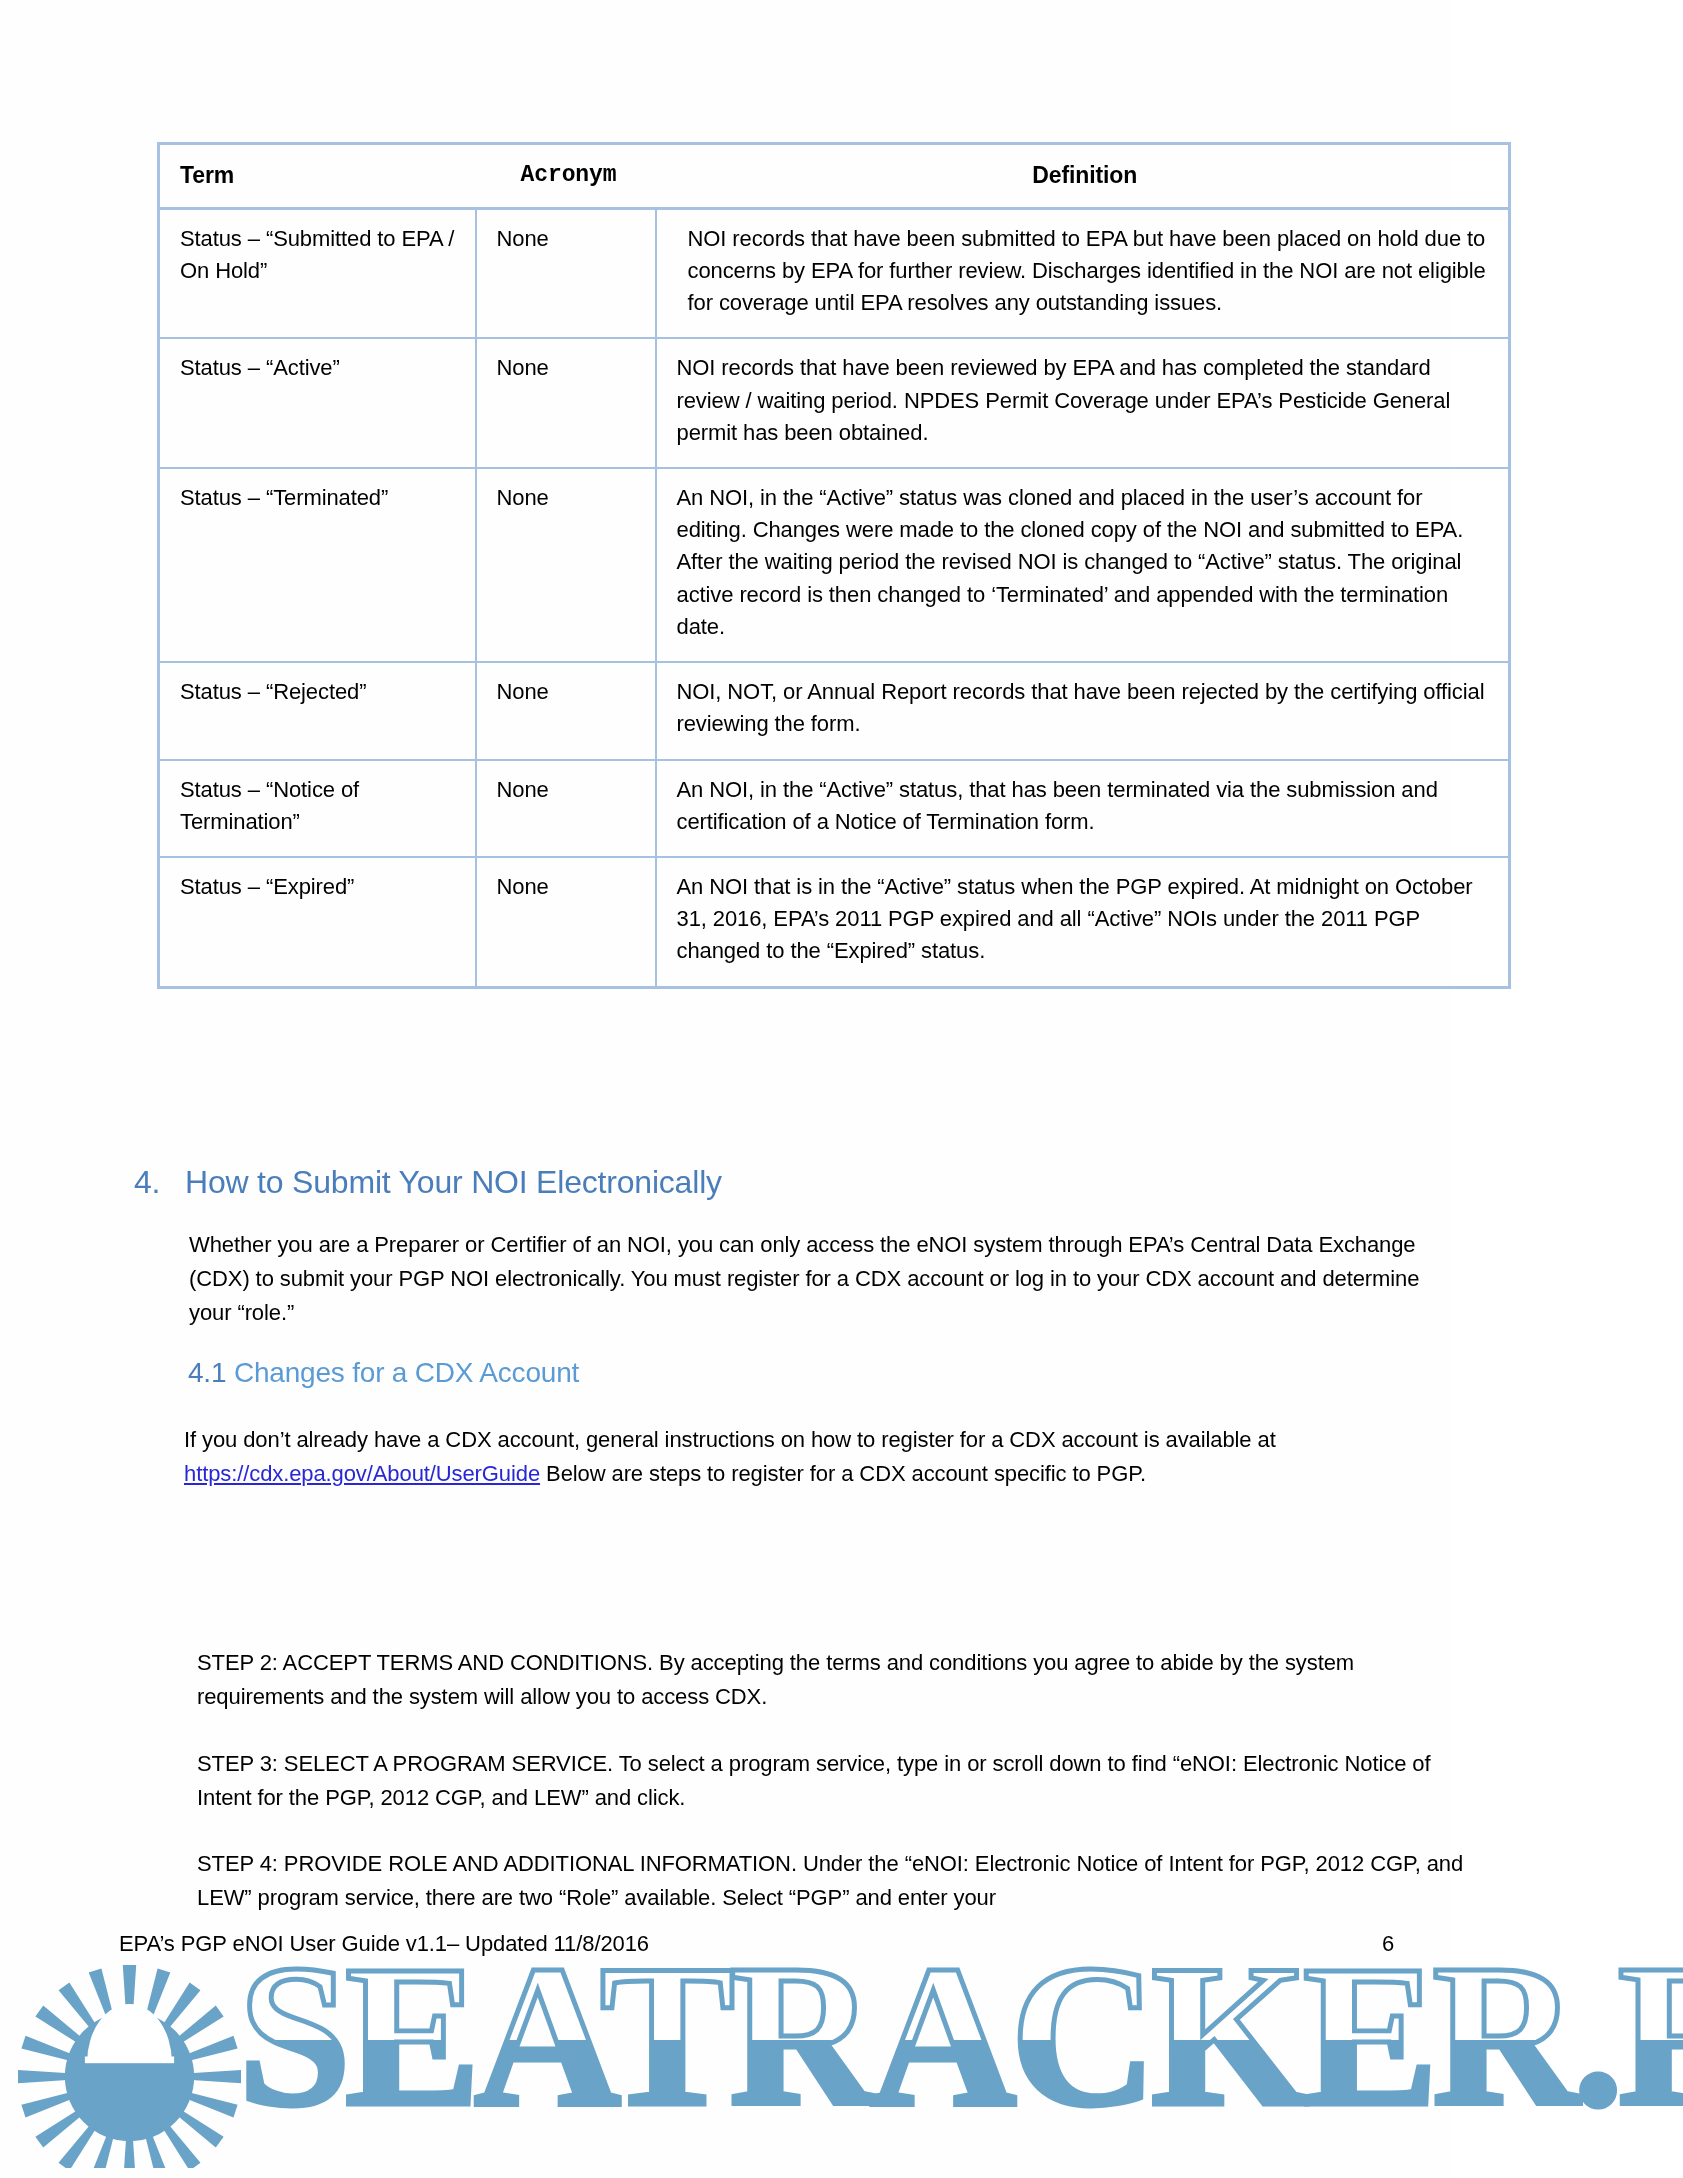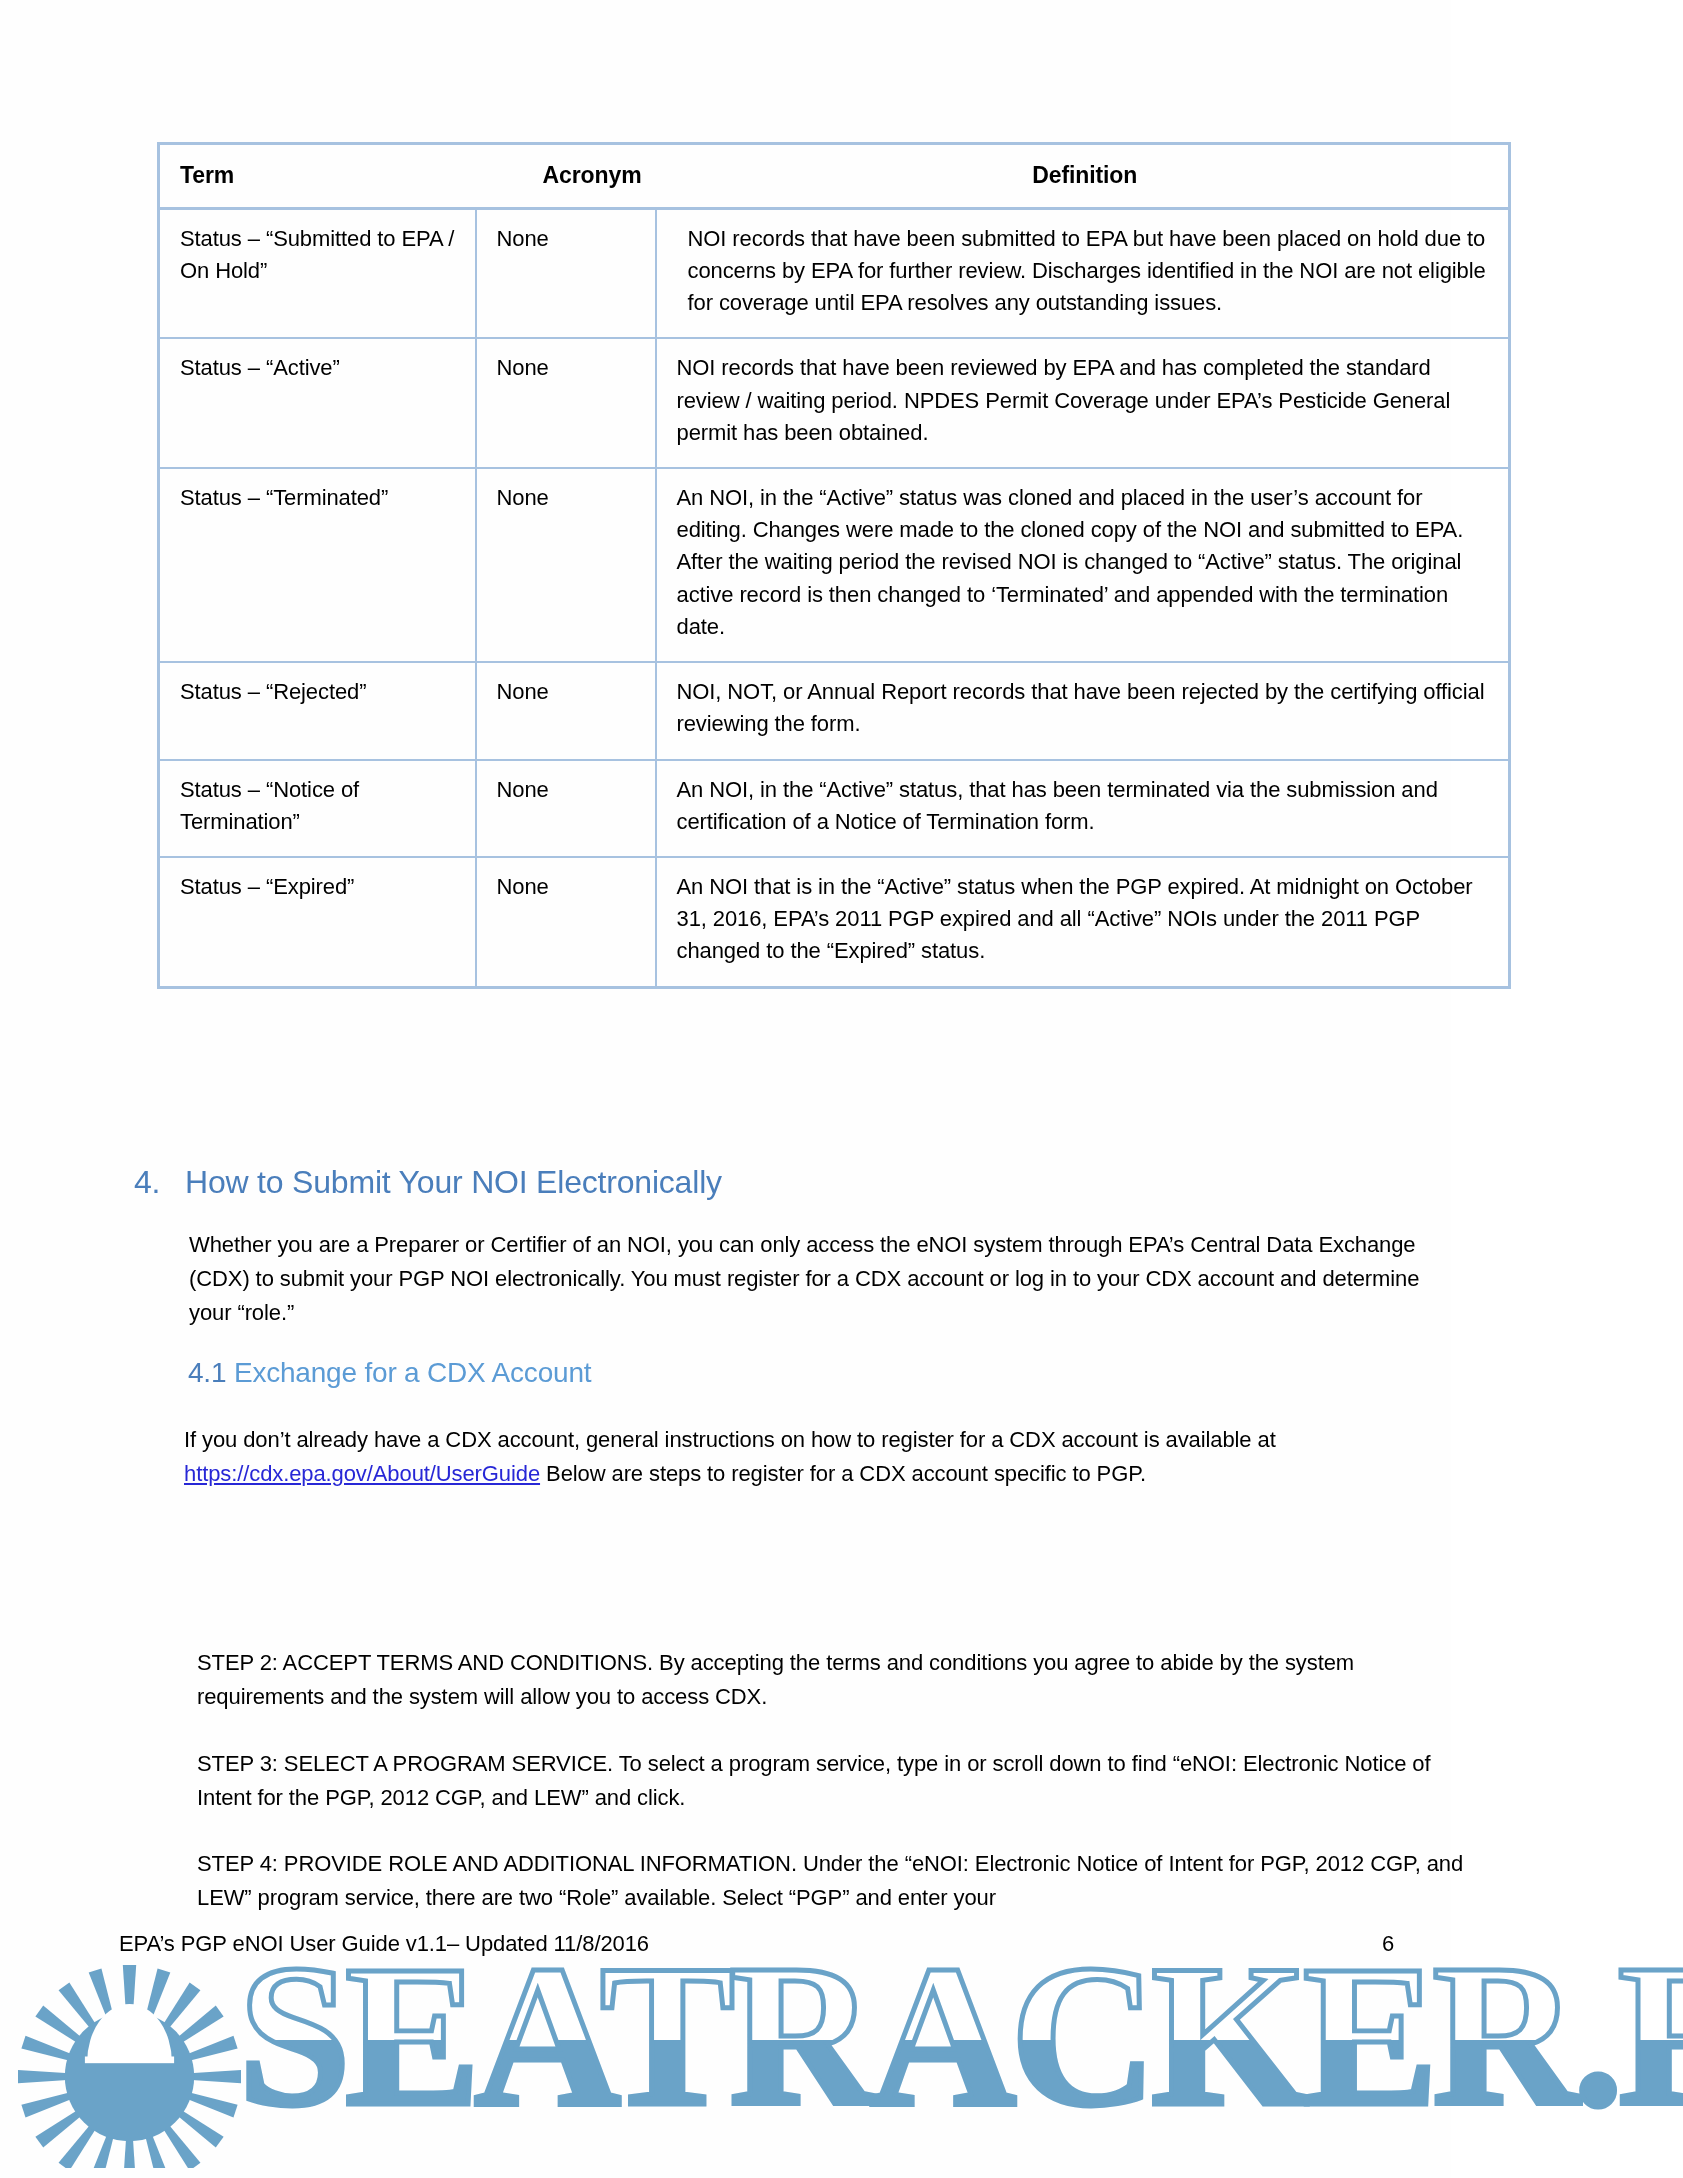--- a/index.html
+++ b/index.html
@@ -51,21 +51,21 @@
   }
   table.glossary thead th {
     border-top: 3px solid #a7c2e0;
     border-bottom: 3px solid #a7c2e0;
     font-weight: bold;
     padding-top: 14px;
     padding-bottom: 14px;
     font-size: 23px;
   }
   table.glossary thead th.h-term    { text-align: left;   border-left: 3px solid #a7c2e0; }
-  table.glossary thead th.h-acronym { text-align: right; }
+  table.glossary thead th.h-acronym { text-align: center; font-family: Liberation Mono, monospace; }
   table.glossary thead th.h-def     { text-align: center; border-right: 3px solid #a7c2e0; }
 
   table.glossary tbody td {
     border: 2px solid #a7c2e0;
   }
   table.glossary tbody tr td:first-child { border-left-width: 3px; }
   table.glossary tbody tr td:last-child  { border-right-width: 3px; }
   table.glossary tbody tr:last-child td  { border-bottom-width: 3px; }
 
   td.cell-def { padding-left: 24px; padding-right: 20px; border-radius: 22px; }
@@ -218,21 +218,21 @@
 
   <div class="h-num-wrap">
     <span class="h-num">4.</span>
     <span class="h-main">How to Submit Your NOI Electronically</span>
   </div>
 
   <p class="para p-intro">Whether you are a Preparer or Certifier of an NOI, you can only access the eNOI system through EPA’s Central Data Exchange (CDX) to submit your PGP NOI electronically.  You must register for a CDX account or log in to your CDX account and determine  your “role.”</p>
 
   <div class="h2-sub">
     <span class="h2-num">4.1</span>
-    <span>Exchange for a CDX Account</span>
+    <span>Changes for a CDX Account</span>
   </div>
 
   <p class="para p-41">
     <span>If you don’t already have a CDX account, general instructions on how to register for a CDX account is available at </span><a class="doclink" href="#">https://cdx.epa.gov/About/UserGuide</a><span>  Below are steps to register for a CDX account specific to PGP.</span>
   </p>
 
 
   <p class="para p-step2">STEP 2: ACCEPT TERMS AND CONDITIONS. By accepting the terms and conditions you agree to abide by the system requirements and the system will allow you to access CDX.</p>
   <p class="para p-step3">STEP 3: SELECT A PROGRAM SERVICE. To select a program service, type in or scroll down to find “eNOI: Electronic Notice of Intent for the PGP, 2012 CGP, and LEW” and click.</p>
   <p class="para p-step4">STEP 4: PROVIDE ROLE AND ADDITIONAL INFORMATION. Under the “eNOI: Electronic Notice of Intent for PGP, 2012 CGP, and LEW” program service, there are two “Role” available. Select “PGP” and enter your</p>

